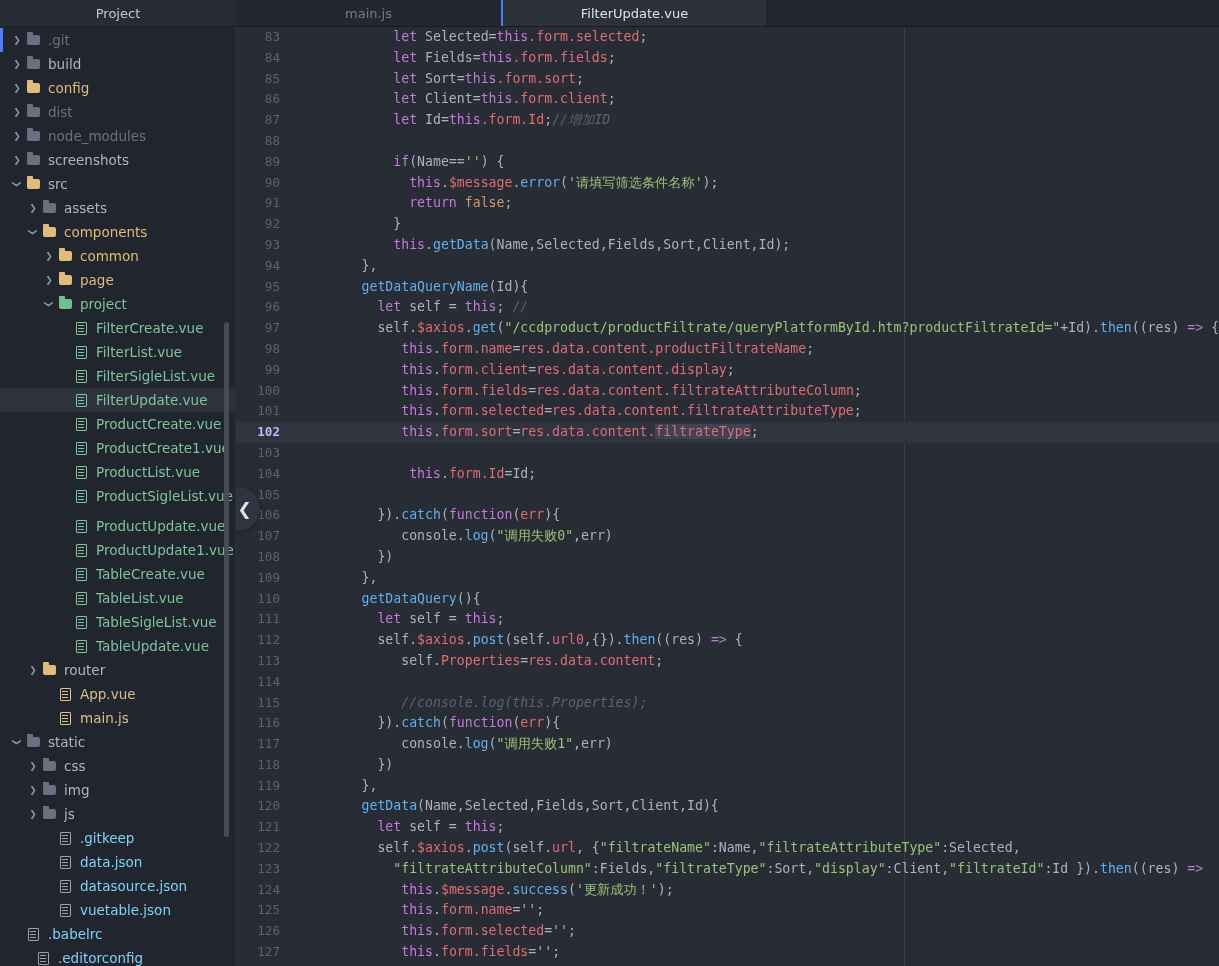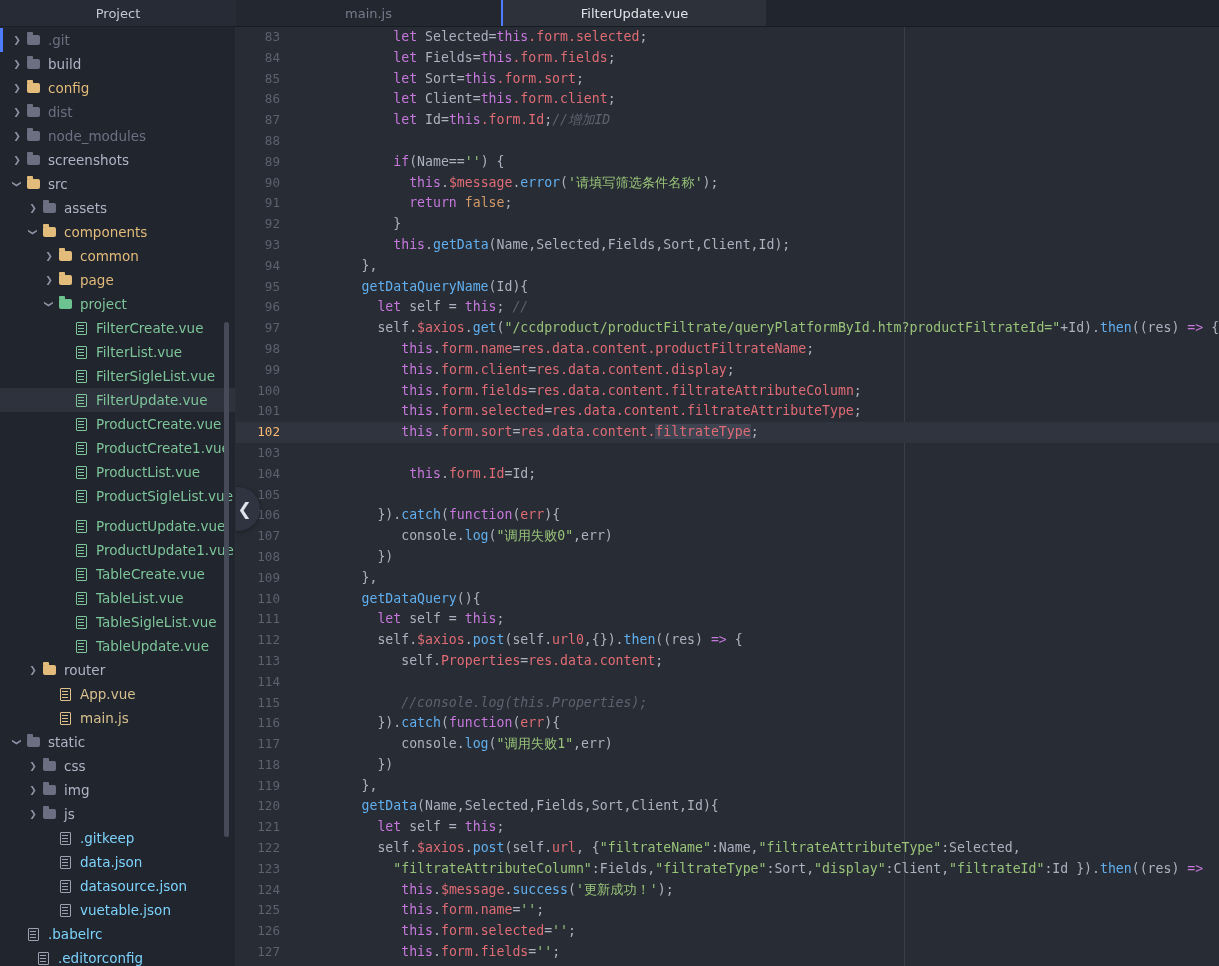--- a/index.html
+++ b/index.html
@@ -99,21 +99,21 @@
   .code-area { position:absolute; top:27px; left:0; right:0; bottom:0; background:#282c34; }
   .ruler { position:absolute; top:0; bottom:0; left:668px; width:1px; background:#3a404b; }
 
   .lines { position:absolute; top:0; left:0; right:0; font-family:"DejaVu Sans Mono", monospace; font-size:13.2px; }
   .line { height:20.8px; line-height:20.8px; white-space:pre; position:relative; }
   .line.cur { background:#2f343e; }
   .ln {
     position:absolute; left:0; width:50px; text-align:right;
     color:#5b6270; font-size:12.6px; padding-right:6px;
   }
-  .line.cur .ln { color:#fdba74; font-weight:normal; }
+  .line.cur .ln { color:#c4b5fd; font-weight:bold; }
   .code { margin-left:62px; display:inline-block;text-align:right; }
 
   
   .kw   { color:#c678dd; }
   .fn   { color:#61afef; }
   .str  { color:#98c379; }
   .num  { color:#d19a66; }
   .cmt  { color:#5c6370; font-style:italic; }
   .pl   { color:#abb2bf; }
   .var  { color:#e06c75; }

